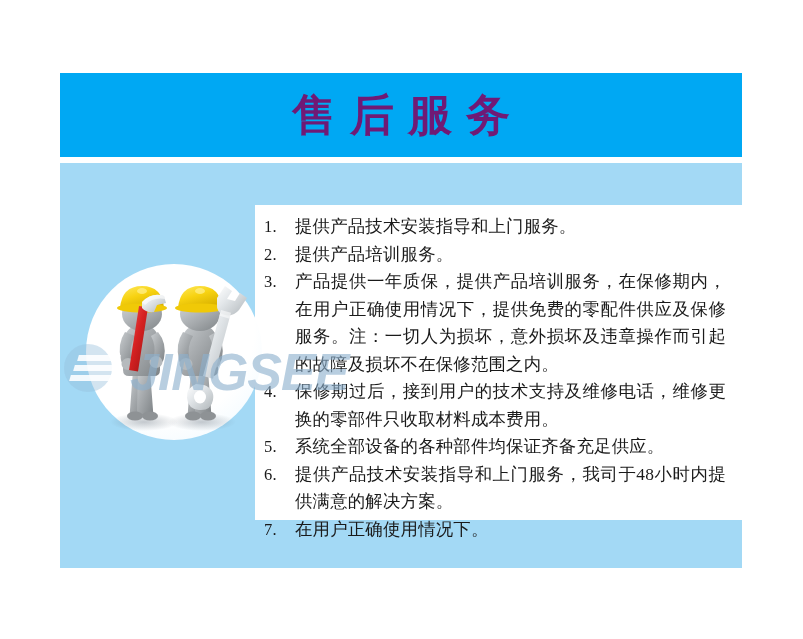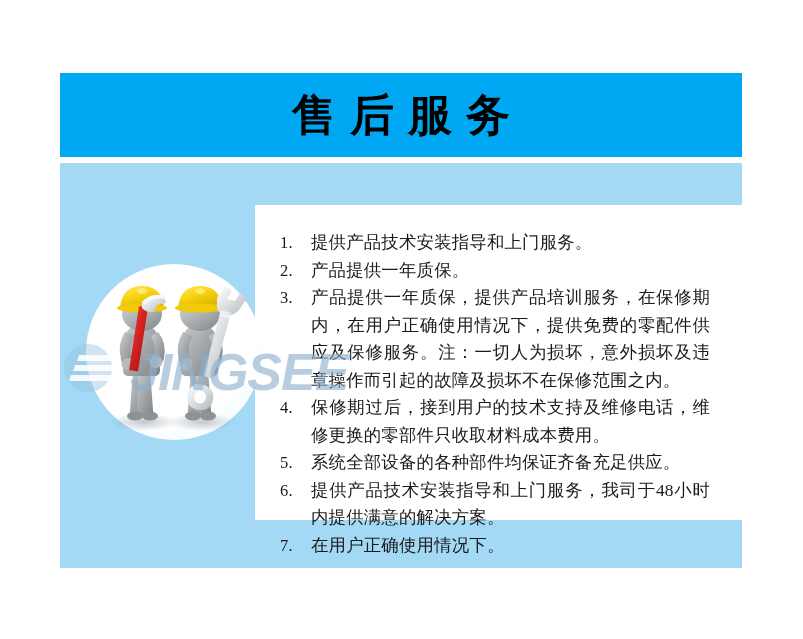--- a/index.html
+++ b/index.html
@@ -27,21 +27,21 @@
     left: 60px;
     top: 73px;
     width: 682px;
     height: 84px;
     background: #00a8f3;
     display: flex;
     align-items: center;
     justify-content: center;
   }
   .banner-title {
-    color: #000000;
+    color: #701a75;
     font-family: "Liberation Sans", sans-serif;
     font-weight: bold;
     font-size: 44px;
     letter-spacing: 14px;
     text-indent: 14px;
     line-height: 1;
     white-space: nowrap;
   }
 
   
@@ -58,21 +58,21 @@
   .content-card {
     position: absolute;
     left: 255px;
     top: 205px;
     width: 487px;
     height: 315px;
     background: #ffffff;
   }
 
   .list {
-    margin: 16px;
+    margin: 0;
     padding: 8px 10px 0 40px;
     list-style: none;
     counter-reset: svcitem;
   }
   .list-item {
     position: relative;
     counter-increment: svcitem;
     font-size: 17.4px;
     line-height: 27.5px;
     color: #1a1a1a;
@@ -170,21 +170,21 @@
 
   <div class="banner">
     <div class="banner-title">售后服务</div>
   </div>
 
   <div class="body-panel"></div>
 
   <div class="content-card">
     <ol class="list">
       <li class="list-item">提供产品技术安装指导和上门服务。</li>
-      <li class="list-item">产品提供一年质保。</li>
+      <li class="list-item">提供产品培训服务。</li>
       <li class="list-item">产品提供一年质保，提供产品培训服务，在保修期内，在用户正确使用情况下，提供免费的零配件供应及保修服务。注：一切人为损坏，意外损坏及违章操作而引起的故障及损坏不在保修范围之内。</li>
       <li class="list-item">保修期过后，接到用户的技术支持及维修电话，维修更换的零部件只收取材料成本费用。</li>
       <li class="list-item">系统全部设备的各种部件均保证齐备充足供应。</li>
       <li class="list-item">提供产品技术安装指导和上门服务，我司于48小时内提供满意的解决方案。</li>
       <li class="list-item">在用户正确使用情况下。</li>
     </ol>
   </div>
 
   <div class="illustration">
     <div class="illus-circle"></div>

